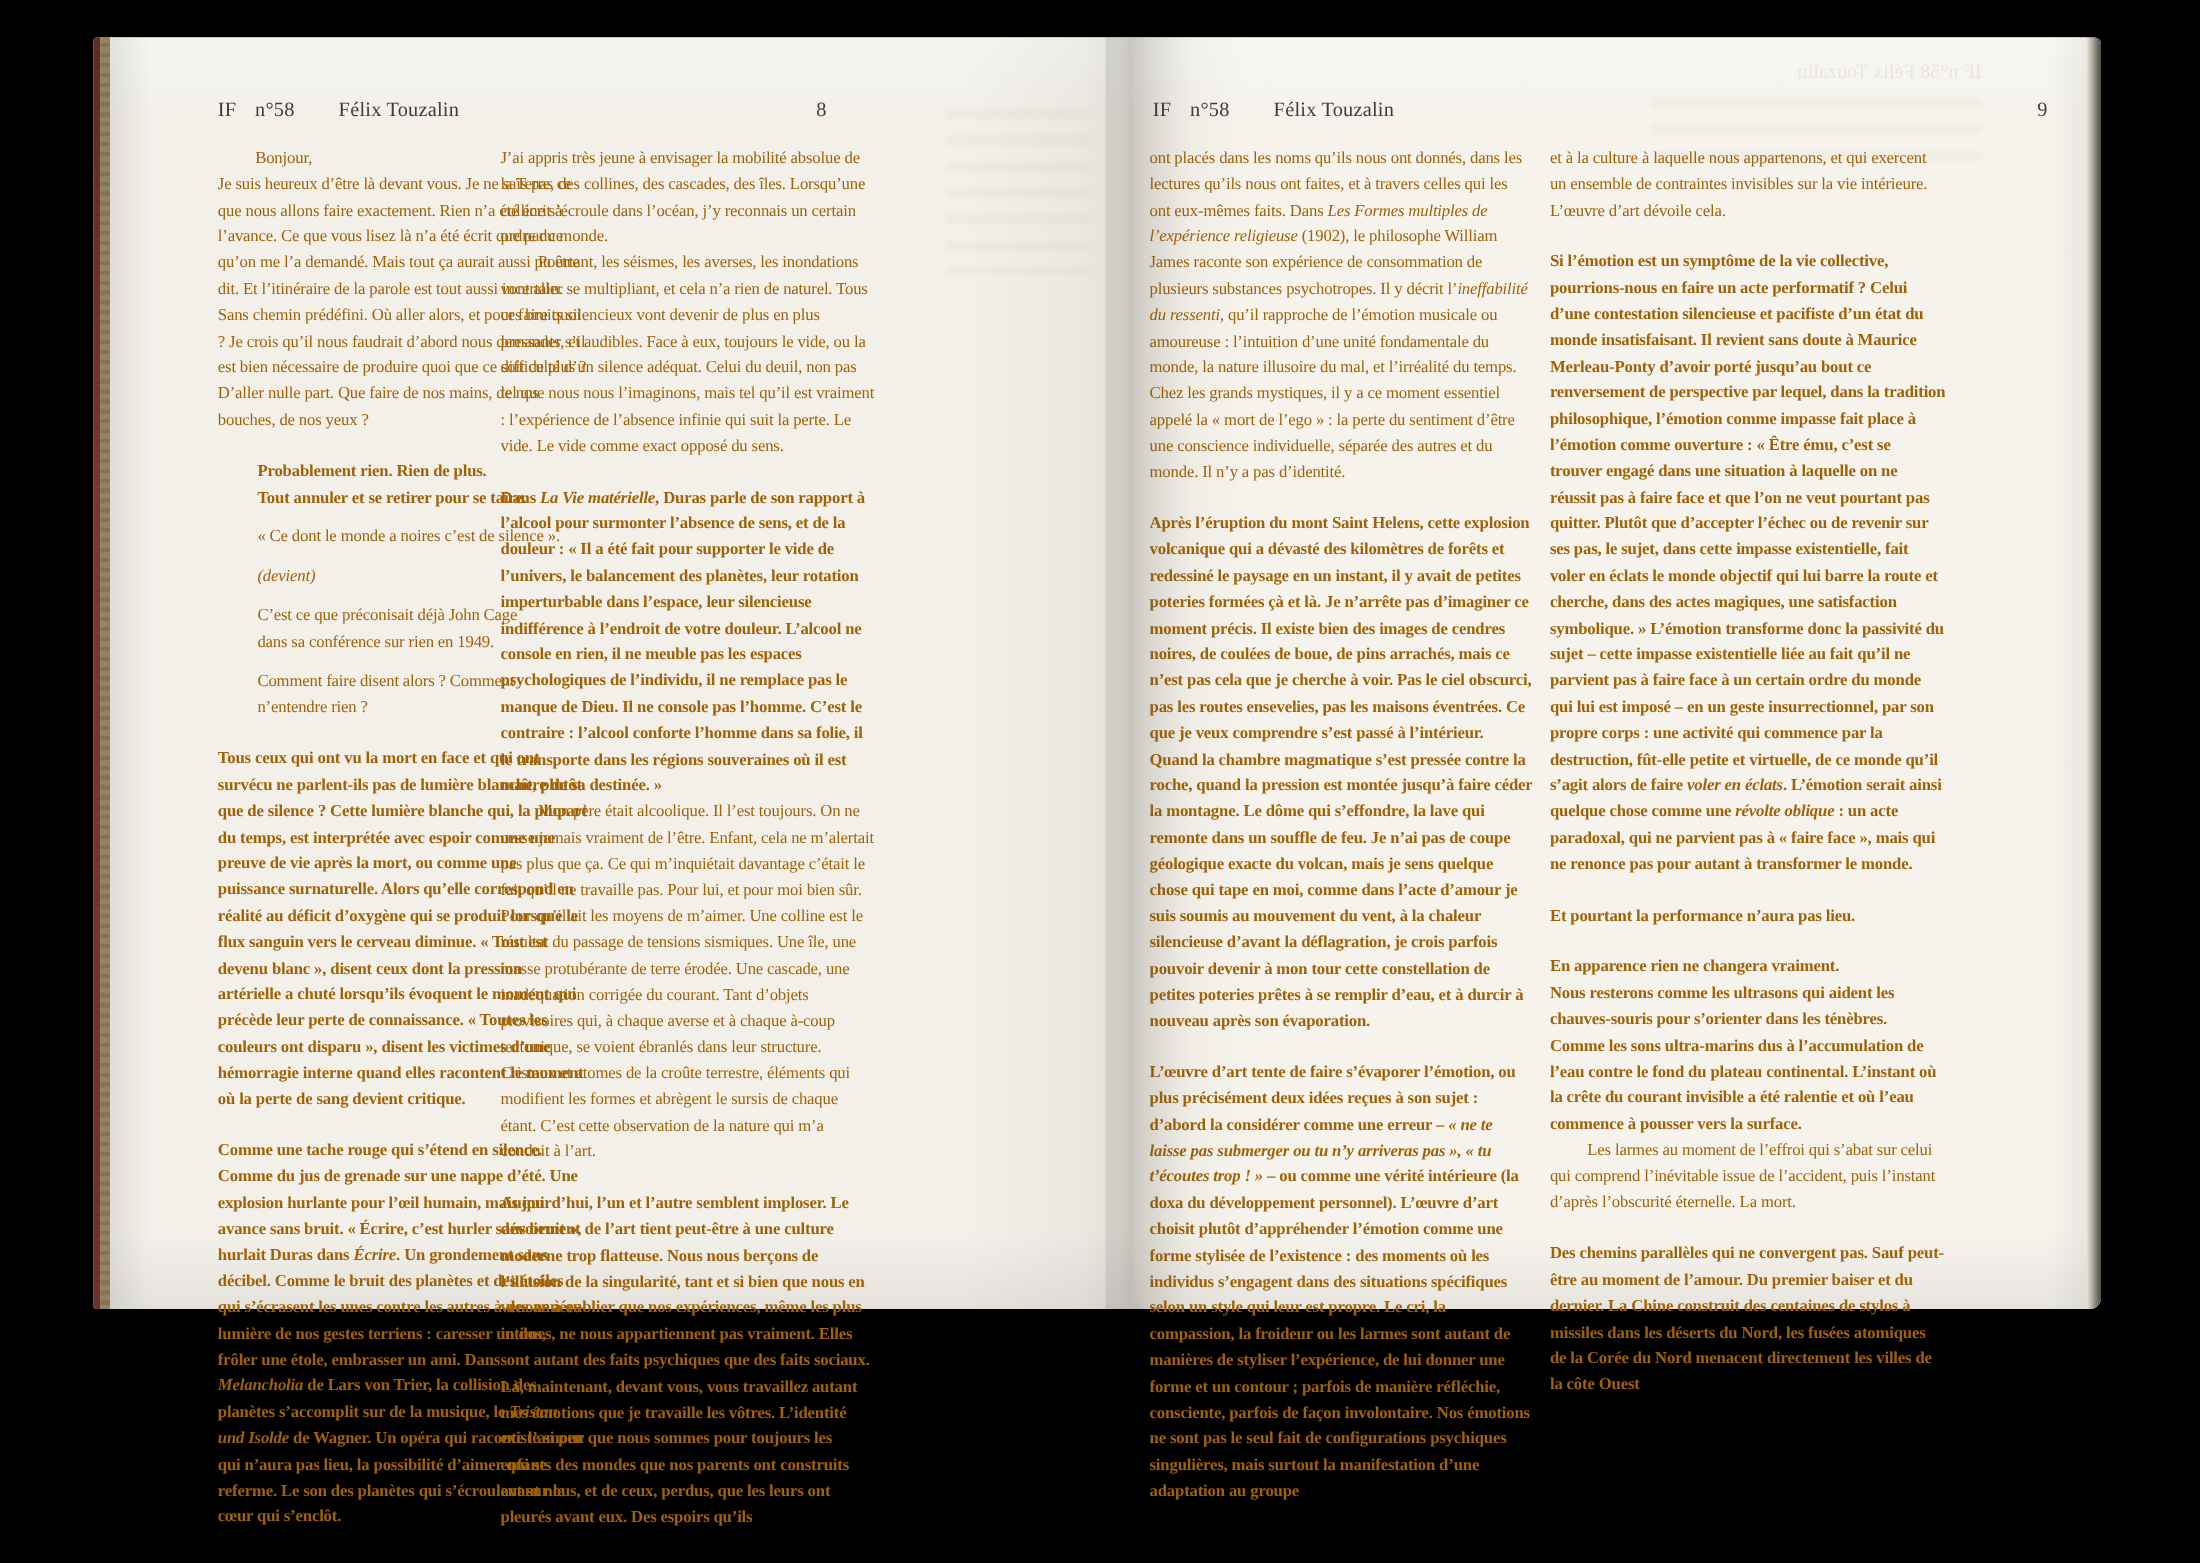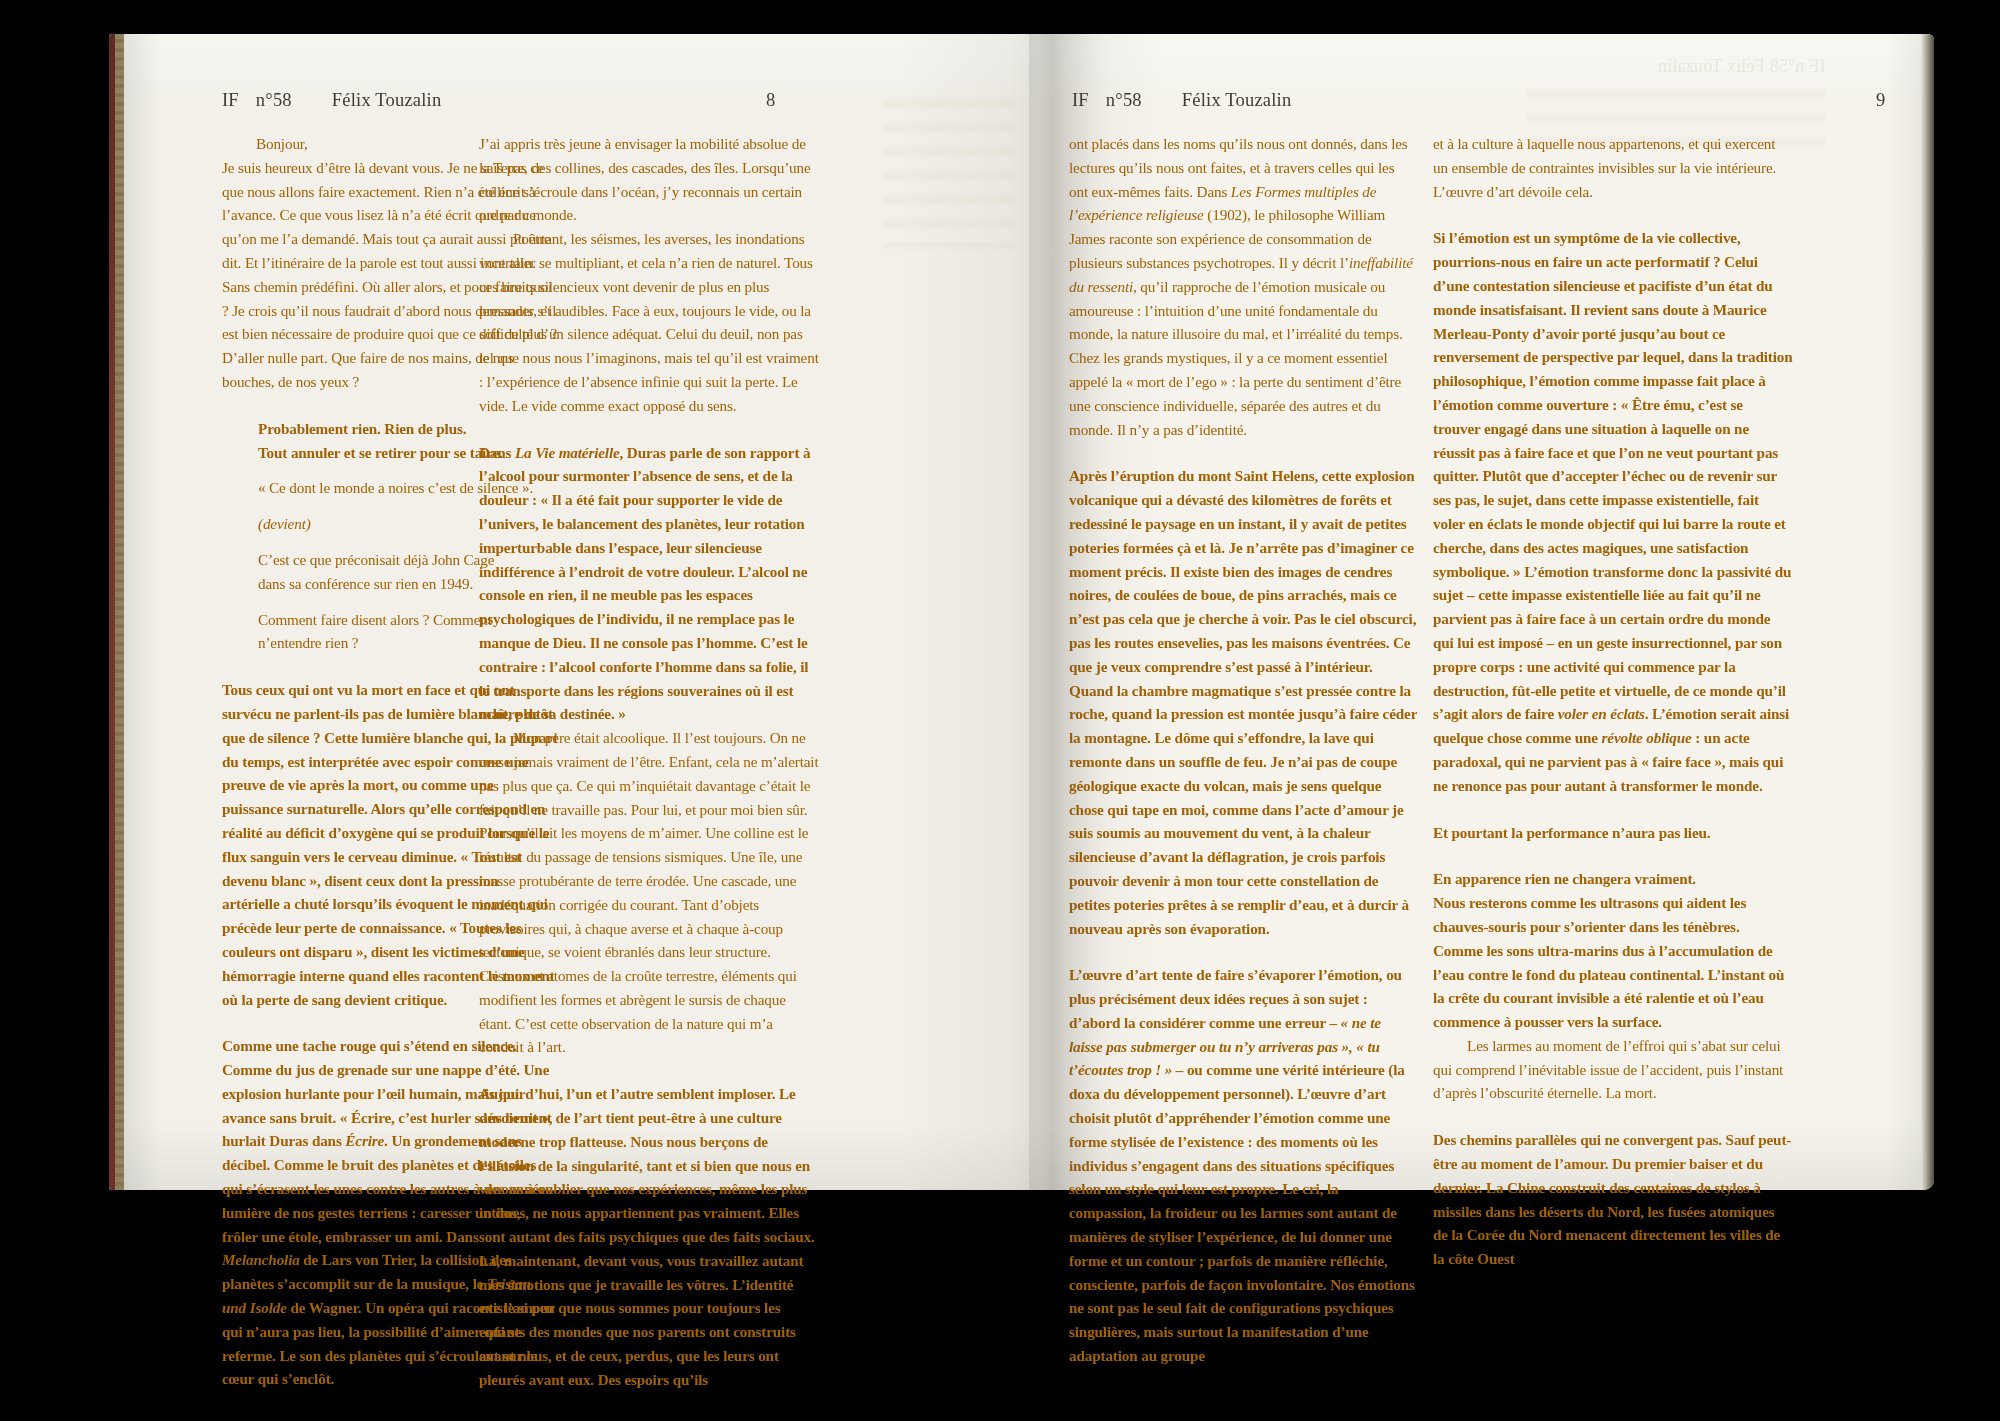--- a/index.html
+++ b/index.html
@@ -1,20 +1,20 @@
 <!DOCTYPE html>
 <html lang="fr"><head>
 <meta charset="utf-8">
 <style>
   html,body{margin:0;padding:0;background:#000;}
   body{width:2000px;height:1421px;position:relative;overflow:hidden;
        font-family:"Liberation Serif","DejaVu Serif",serif;}
   .book{position:absolute;left:85px;top:34px;width:1825px;height:1156px;
         background:#f1efe8;border-radius:3px 6px 10px 3px;
-        box-shadow:0 0 40px rgba(0,0,0,.6);margin-left:24px;}
+        box-shadow:0 0 40px rgba(0,0,0,.6);}
   
   .cover-edge{position:absolute;left:0;top:0;width:6px;height:100%;
         background:linear-gradient(#5f2b24,#77372e 40%,#6b312a);border-radius:3px 0 0 3px;}
   .pageblock-edge-left{position:absolute;left:6px;top:0;width:9px;height:100%;
         background:repeating-linear-gradient(180deg,#93825f 0 5px,#857354 5px 9px);}
   .pageblock-edge-left:after{content:"";position:absolute;right:-3px;top:0;width:3px;height:100%;
         background:#ddd8cb;}
   .pageblock-edge-right{position:absolute;right:0;top:0;width:13px;height:100%;
         background:linear-gradient(to right,#e6e3da,#b7b2a6 35%,#7d786d 70%,#504c44);
         border-radius:0 6px 10px 0;}

